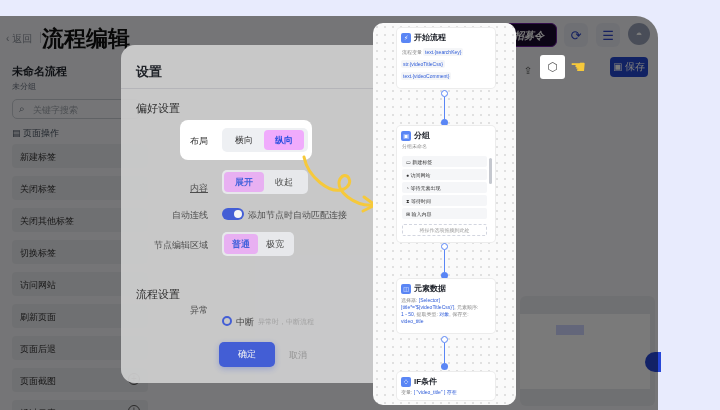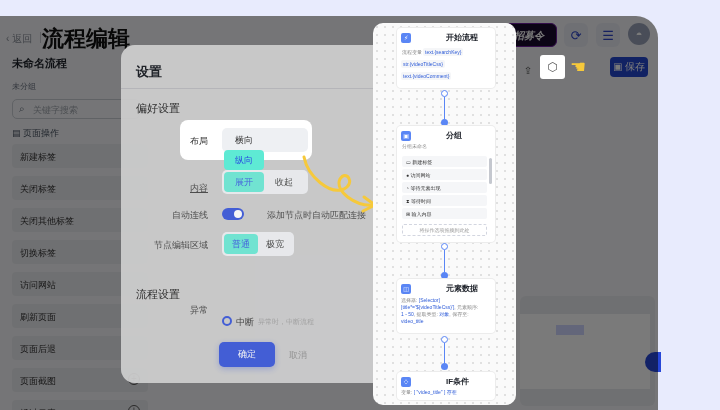--- a/index.html
+++ b/index.html
@@ -20,21 +20,21 @@
   
   .hdr { position: absolute; left: 0; top: 0; width: 100%; height: 40px; }
   .back { position: absolute; left: 6px; top: 16px; font-size: 10px; color: #8a8f99; }
   .back .sep { display: inline-block; width: 1px; height: 11px; background: #c4c7cc; margin: 0 4px -1px 5px; }
   .page-title { position: absolute; left: 42px; top: 8px; font-size: 22px; font-weight: 700; color: #111; }
   .promo { position: absolute; left: 505px; top: 7px; width: 52px; height: 24px; background: #1a0b2e; border-radius: 6px; color: #fff; font-size: 10px; font-style: italic; font-weight: 700; line-height: 24px; padding-left: 8px; border: 1px solid #6d1e9e; }
   .hicon { position: absolute; top: 7px; width: 24px; height: 24px; border-radius: 6px; background: #e9ebf3; display: flex; align-items: center; justify-content: center; color: #2e46c9; font-size: 13px; }
   .avatar { position: absolute; left: 628px; top: 7px; width: 22px; height: 22px; border-radius: 50%; background: #9aa2b8; color: #fff; font-size: 11px; display: flex; align-items: center; justify-content: center; }
   
   .side { position: absolute; left: 0; top: 40px; width: 148px; height: 360px; }
-  .proj-name { position: absolute; left: 12px; top: 0; font-size: 11px; font-weight: 700; }
+  .proj-name { position: absolute; left: 12px; top: 8px; font-size: 11px; font-weight: 700; }
   .proj-group { position: absolute; left: 12px; top: 25px; font-size: 8px; color: #6b7280; }
   .search { position: absolute; left: 12px; top: 43px; width: 128px; height: 20px; border: 1px solid #c9ccd3; border-radius: 5px; font-size: 9px; color: #a1a6ae; padding: 4px 0 0 20px; }
   .search .ico { position: absolute; left: 6px; top: 3px; font-size: 10px; color: #6b7280; }
   .sec-label { position: absolute; left: 12px; top: 71px; font-size: 9px; color: #4b5563; }
   .side-item { position: absolute; left: 12px; width: 136px; height: 24px; background: #e9eaee; border-radius: 4px; font-size: 9px; color: #333; padding: 7px 0 0 8px; }
   .side-plus { position: absolute; right: 8px; top: 5px; width: 12px; height: 12px; border: 1px solid #555; border-radius: 50%; font-size: 10px; line-height: 10px; text-align: center; color: #555; }
   
   .tb-ico { position: absolute; top: 49px; width: 16px; height: 16px; font-size: 10px; color: #555; text-align: center; }
   .save-btn { position: absolute; left: 610px; top: 56px; width: 38px; height: 20px; background: #2547d0; color: #fff; border-radius: 4px; font-size: 10px; line-height: 20px; text-align: center; }
   
@@ -46,35 +46,35 @@
     position: absolute; left: 121px; top: 45px; width: 300px; height: 338px;
     background: #ffffff; border-radius: 14px 0 0 14px; z-index: 6; opacity: 0.9;
   }
   .modal-dim { position: absolute; inset: 0; background: rgba(0,0,0,0.17); border-radius: 14px 0 0 14px; z-index: 7; pointer-events: none; }
   .m-title { position: absolute; left: 15px; top: 18px; font-size: 13px; font-weight: 700; color: #1d2129; }
   .m-div { position: absolute; left: 0; top: 43px; width: 100%; height: 1px; background: #e5e6eb; }
   .m-sec { position: absolute; left: 15px; font-size: 11px; color: #333; }
   .row-label { position: absolute; font-size: 9px; color: #333; text-align: right; width: 90px; }
   .seg { position: absolute; height: 24px; background: #eef0f3; border-radius: 5px; display: flex; padding: 2px; }
   .seg span { display: block; font-size: 9px; line-height: 20px; text-align: center; border-radius: 4px; color: #333; }
-  .seg span.on { background: #5eead4; color: #2a4ee0; }
+  .seg span.on { background: #f0abfc; color: #2a4ee0; font-weight: bold; }
   .toggle { position: absolute; left: 222px; top: 208px; width: 22px; height: 12px; background: #2747d8; border-radius: 6px; }
   .toggle .knob { position: absolute; right: 2px; top: 2px; width: 8px; height: 8px; border-radius: 50%; background: #fff; }
   .radio { position: absolute; left: 222px; top: 316px; width: 10px; height: 10px; border: 2px solid #2747d8; border-radius: 50%; }
   .ok-btn { position: absolute; left: 219px; top: 342px; width: 56px; height: 25px; background: #2747d8; color: #fff; border-radius: 5px; font-size: 9px; line-height: 25px; text-align: center; box-shadow: 0 2px 6px rgba(39,71,216,.35); }
   .cancel { position: absolute; left: 289px; top: 349px; font-size: 9px; color: #888; }
   .highlight { position: absolute; left: 180px; top: 120px; width: 132px; height: 40px; background: #fff; border-radius: 8px; z-index: 9; }
   
   .flow {
     position: absolute; left: 373px; top: 23px; width: 143px; height: 382px;
     background-color: #fafafa; border-radius: 10px; z-index: 10; overflow: hidden;
     background-image: radial-gradient(#e0e0e0 0.8px, transparent 0.8px); background-size: 8px 8px;
   }
   .node { position: absolute; left: 24px; width: 98px; background: #fff; border-radius: 4px; box-shadow: 0 0 0 1px #ececec; }
-  .node-title { position: absolute; left: 4px; top: 4px; font-size: 8px; font-weight: 700; display: flex; align-items: center; gap: 32px; }
+  .node-title { position: absolute; left: 4px; top: 4px; font-size: 8px; font-weight: 700; display: flex; align-items: center; }
   .node-ico { display: inline-block; width: 10px; height: 10px; background: #5a86f5; border-radius: 2px; margin-right: 3px; color: #fff; font-size: 6px; text-align: center; line-height: 10px; }
   .tag { position: absolute; font-size: 5px; color: #2d5bd8; background: #f5f6f8; padding: 1px 2px; border-radius: 2px; white-space: nowrap; }
   .muted { color: #888; }
   .node-txt { position: absolute; left: 4px; font-size: 5px; color: #2d5bd8; line-height: 7px; width: 92px; }
   .conn { position: absolute; left: 71px; width: 1px; background: #5a86f5; }
   .dot-o { position: absolute; left: 68px; width: 7px; height: 7px; border: 1px solid #5a86f5; background: #fff; border-radius: 50%; }
   .dot-f { position: absolute; left: 68px; width: 7px; height: 7px; background: #5a86f5; border-radius: 50%; }
   .op { position: absolute; left: 5px; width: 85px; height: 11px; background: #f5f6f8; border-radius: 2px; font-size: 5px; color: #333; padding: 3px 0 0 4px; }
   .drop-zone { position: absolute; left: 5px; top: 98px; width: 85px; height: 12px; border: 1px dashed #d3d6e0; font-size: 5px; color: #999; text-align: center; line-height: 10px; border-radius: 2px; }
   .scroll-thumb { position: absolute; right: 3px; top: 32px; width: 3px; height: 26px; background: #c5c8cf; border-radius: 2px; }
@@ -144,36 +144,36 @@
 <div class="modal">
   <div class="m-title">设置</div>
   <div class="m-div"></div>
   <div class="m-sec" style="top:56px">偏好设置</div>
   <div class="m-sec" style="top:242px">流程设置</div>
 </div>
 <div class="modal-dim" style="left:121px;top:45px;width:300px;height:338px;position:absolute;"></div>
 
 <div class="highlight"></div>
 <div class="row-label" style="left:118px;top:135px;z-index:11;">布局</div>
-<div class="seg" style="left:222px;top:128px;width:86px;z-index:11;flex-direction:column;">
+<div class="seg" style="left:222px;top:128px;width:86px;z-index:11;">
   <span style="width:40px">横向</span>
   <span class="on" style="width:40px">纵向</span>
 </div>
 
 <div style="position:absolute;inset:0;z-index:8;opacity:0.82;">
   <div class="row-label" style="left:118px;top:182px;text-decoration:underline;">内容</div>
   <div class="seg" style="left:222px;top:170px;width:86px;align-items:flex-end;">
     <span class="on" style="width:40px">展开</span>
     <span style="width:40px">收起</span>
   </div>
   <div class="row-label" style="left:118px;top:209px;">自动连线</div>
   <div class="toggle">
       <div class="knob"></div>
     </div>
-  <div style="position:absolute;left:248px;top:209px;font-size:9px;color:#333;margin-left:19px;">添加节点时自动匹配连接</div>
+  <div style="position:absolute;left:248px;top:209px;font-size:9px;color:#333;">添加节点时自动匹配连接</div>
   <div class="row-label" style="left:118px;top:239px;">节点编辑区域</div>
   <div class="seg" style="left:222px;top:232px;width:72px;">
     <span class="on" style="width:40px">普通</span>
     <span style="width:40px">极宽</span>
   </div>
   <div class="row-label" style="left:118px;top:304px;">异常</div>
   <div class="radio"></div>
   <div style="position:absolute;left:236px;top:316px;font-size:9px;color:#222;">中断</div>
   <div style="position:absolute;left:258px;top:317px;font-size:7px;color:#999;">异常时，中断流程</div>
   <div class="ok-btn">确定</div>

